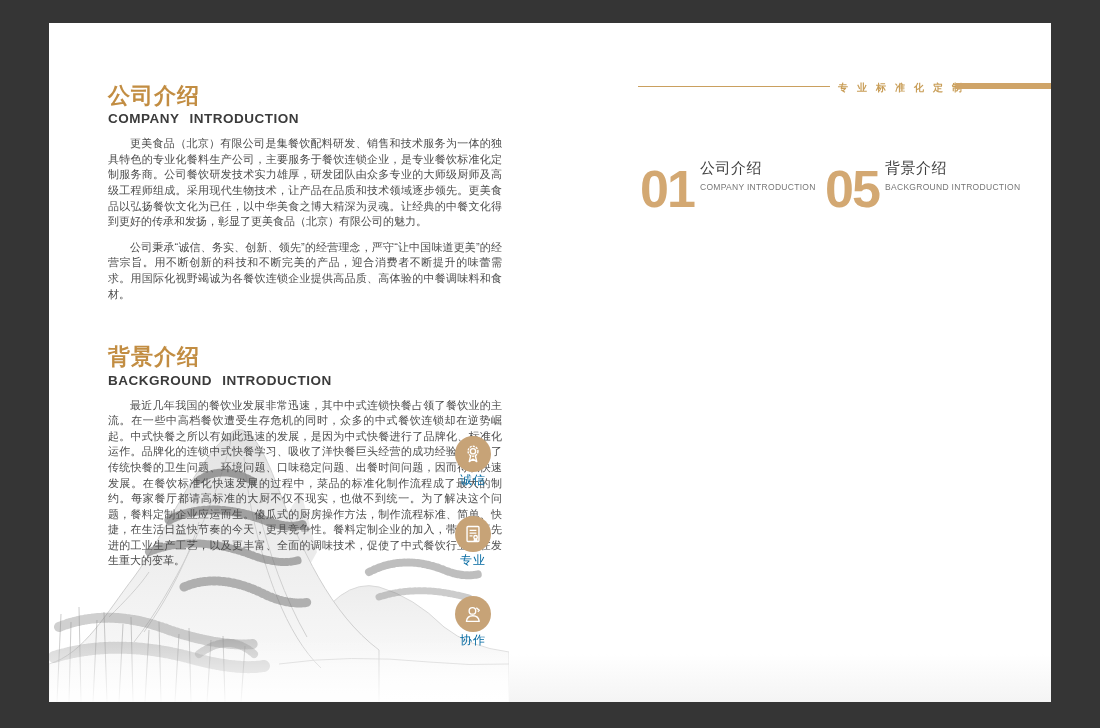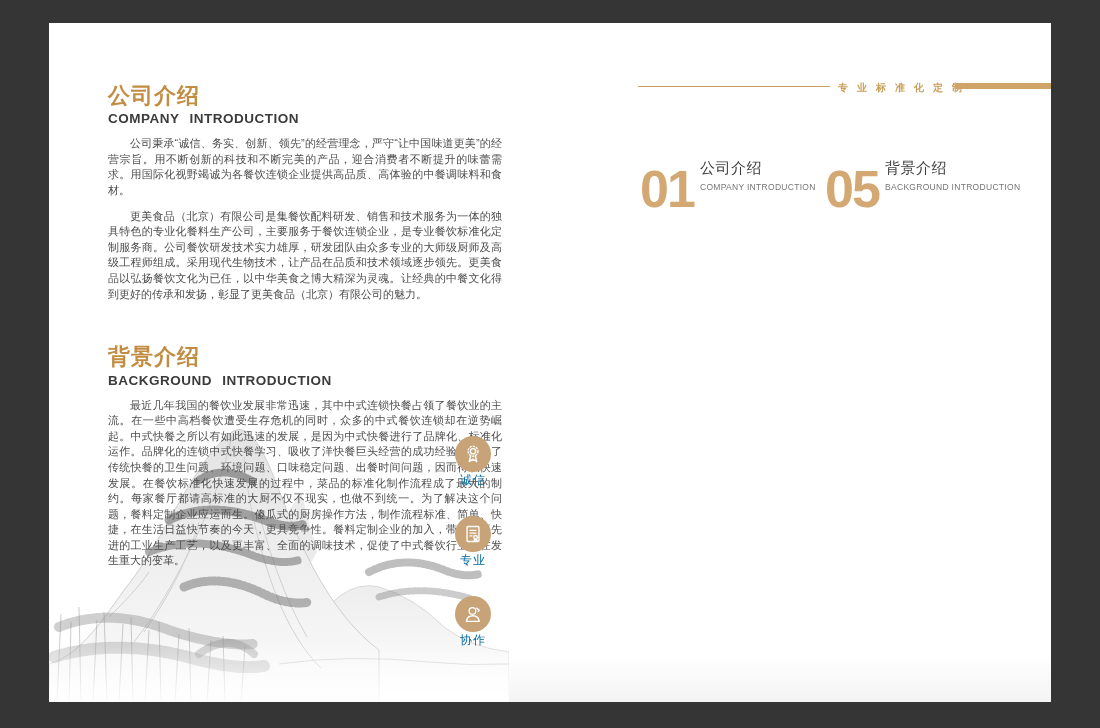--- a/index.html
+++ b/index.html
@@ -132,22 +132,22 @@
     <rect x="0" y="236" width="460" height="64" fill="url(#fade)" opacity=".9"></rect>
     <path d="M230,262 Q300,252 380,260 Q420,264 460,262" fill="none" stroke="#dcdcdc" stroke-width="1" opacity=".8"></path>
   </svg>
 
   <div class="left-col">
 
     <div class="section">
       <div class="sec-title-zh">公司介绍</div>
       <div class="sec-title-en">COMPANY INTRODUCTION</div>
       <div class="sec-body">
+        <p>更美食品（北京）有限公司是集餐饮配料研发、销售和技术服务为一体的独具特色的专业化餐料生产公司，主要服务于餐饮连锁企业，是专业餐饮标准化定制服务商。公司餐饮研发技术实力雄厚，研发团队由众多专业的大师级厨师及高级工程师组成。采用现代生物技术，让产品在品质和技术领域逐步领先。更美食品以弘扬餐饮文化为已任，以中华美食之博大精深为灵魂。让经典的中餐文化得到更好的传承和发扬，彰显了更美食品（北京）有限公司的魅力。</p>
         <p>公司秉承“诚信、务实、创新、领先”的经营理念，严守“让中国味道更美”的经营宗旨。用不断创新的科技和不断完美的产品，迎合消费者不断提升的味蕾需求。用国际化视野竭诚为各餐饮连锁企业提供高品质、高体验的中餐调味料和食材。</p>
-        <p>更美食品（北京）有限公司是集餐饮配料研发、销售和技术服务为一体的独具特色的专业化餐料生产公司，主要服务于餐饮连锁企业，是专业餐饮标准化定制服务商。公司餐饮研发技术实力雄厚，研发团队由众多专业的大师级厨师及高级工程师组成。采用现代生物技术，让产品在品质和技术领域逐步领先。更美食品以弘扬餐饮文化为已任，以中华美食之博大精深为灵魂。让经典的中餐文化得到更好的传承和发扬，彰显了更美食品（北京）有限公司的魅力。</p>
       </div>
     </div>
 
     <div class="section">
       <div class="sec-title-zh">背景介绍</div>
       <div class="sec-title-en">BACKGROUND INTRODUCTION</div>
       <div class="sec-body">
         <p>最近几年我国的餐饮业发展非常迅速，其中中式连锁快餐占领了餐饮业的主流。在一些中高档餐饮遭受生存危机的同时，众多的中式餐饮连锁却在逆势崛起。中式快餐之所以有如此迅速的发展，是因为中式快餐进行了品牌化、标准化运作。品牌化的连锁中式快餐学习、吸收了洋快餐巨头经营的成功经验，克服了传统快餐的卫生问题、环境问题、口味稳定问题、出餐时间问题，因而得以快速发展。在餐饮标准化快速发展的过程中，菜品的标准化制作流程成了最大的制约。每家餐厅都请高标准的大厨不仅不现实，也做不到统一。为了解决这个问题，餐料定制企业应运而生。傻瓜式的厨房操作方法，制作流程标准、简单、快捷，在生活日益快节奏的今天，更具竞争性。餐料定制企业的加入，带来了更先进的工业生产工艺，以及更丰富、全面的调味技术，促使了中式餐饮行业正在发生重大的变革。</p>
       </div>
     </div>

